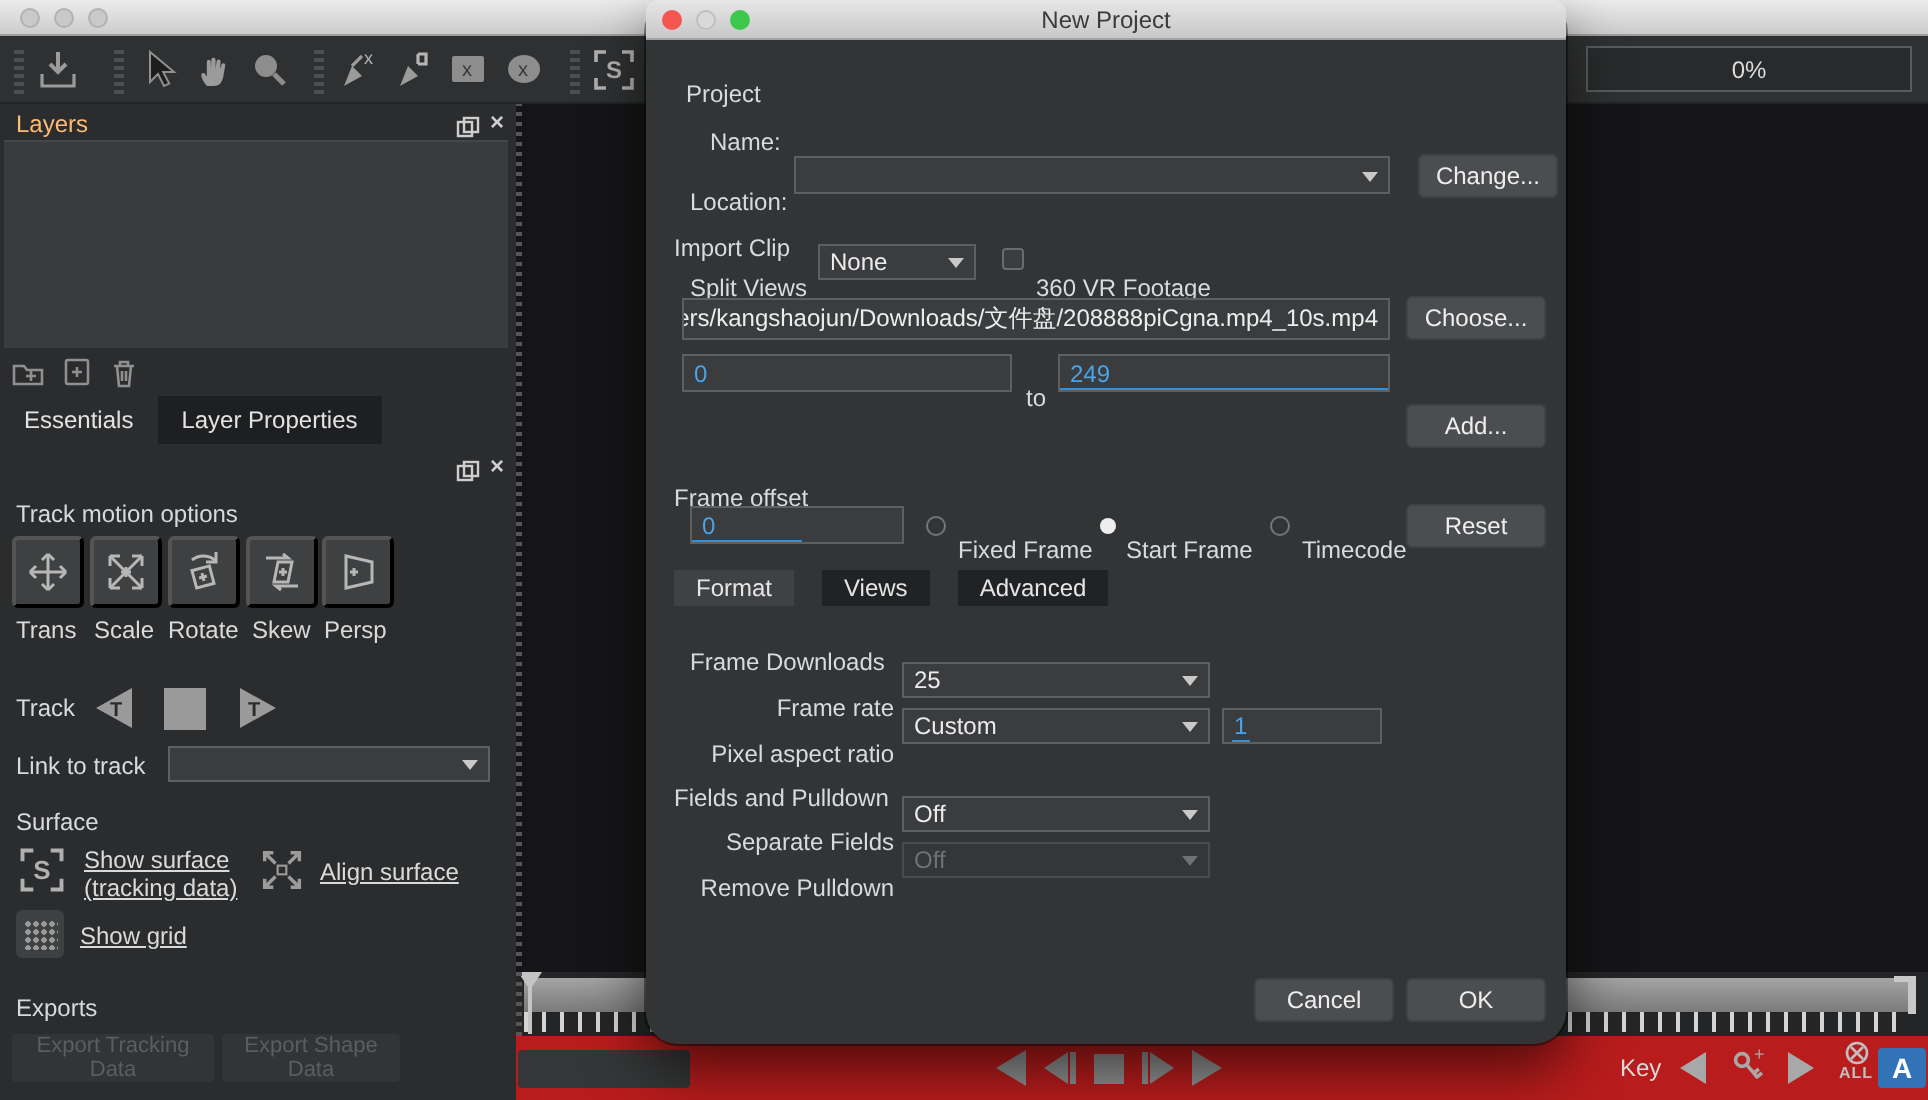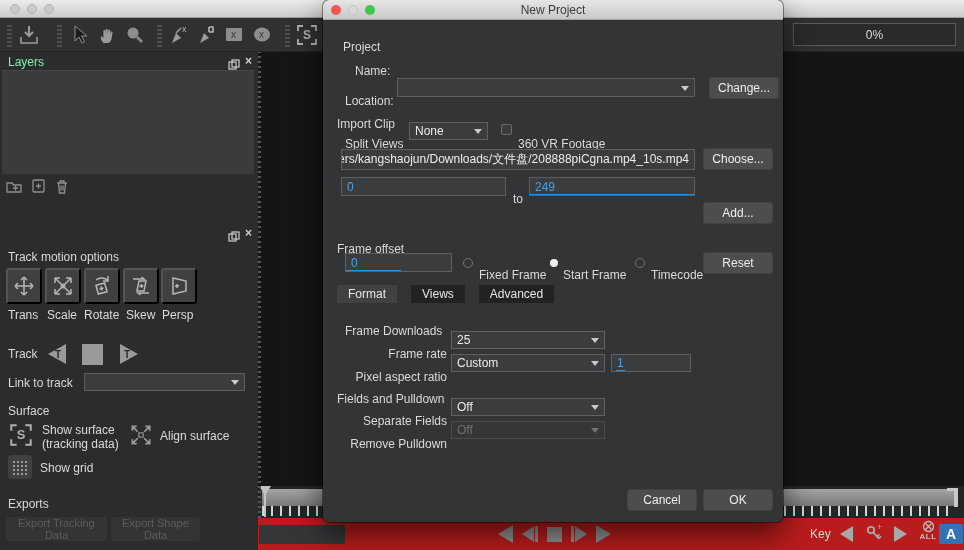--- a/index.html
+++ b/index.html
@@ -50,46 +50,46 @@
   .keyadd{position:absolute;left:606px;top:4px;}
   .allclear{position:absolute;left:659px;top:2px;width:22px;height:28px;display:flex;flex-direction:column;align-items:center;}
   .allclear .txt{font-size:8px;font-weight:bold;color:#bfbfbf;letter-spacing:.5px;margin-top:-1px;}
   .autokey{position:absolute;left:681px;top:6px;width:24px;height:20px;background:#3273b8;border-radius:2px;
     color:#fff;font-weight:bold;font-size:14px;display:flex;align-items:center;justify-content:center;}
   
   .left-panel{position:absolute;left:0;top:52px;width:258px;height:498px;background:#2b2c2e;}
   .splitter{position:absolute;left:258px;top:52px;width:3px;height:466px;
     background:repeating-linear-gradient(0deg,#555657 0 2px,transparent 2px 5px);}
   .phead{position:absolute;left:0;width:258px;height:16px;}
-  .phead .t{position:absolute;left:8px;top:1px;font-size:12px;color:#86efac;}
+  .phead .t{position:absolute;left:8px;top:1px;font-size:12px;color:#fdba74;}
   .float-ico{position:absolute;top:2px;}
   .close-x{position:absolute;top:0px;font-size:12px;font-weight:bold;color:#cfcfcf;line-height:14px;}
   .layers-list{position:absolute;left:2px;top:18px;width:252px;height:104px;background:#3a3b3c;border-top:1px solid #454647;}
   .mini-btn{position:absolute;top:126px;width:20px;height:16px;display:flex;align-items:center;justify-content:center;}
   .ptabs{position:absolute;left:0;top:146px;width:258px;height:24px;background:#2b2c2e;display:flex;}
   .ptab{height:24px;padding:0 12px;font-size:12px;color:#e3e3e3;display:flex;align-items:center;}
   .ptab.on{background:#2b2c2e;}
   .ptab.off{background:#1e1f21;}
   .sec-label{position:absolute;font-size:12px;color:#d8d9da;}
   .motion-btn{position:absolute;top:216px;width:36px;height:36px;background:#3e4041;border-radius:3px;
     display:flex;align-items:center;justify-content:center;}
   .motion-lbl{position:absolute;top:256px;font-size:12px;color:#dadada;}
   .trk-btn{position:absolute;display:flex;align-items:center;justify-content:center;background:transparent;border:none;}
   .trk-stop{position:absolute;left:82px;top:292px;width:21px;height:21px;background:#9a9a9b;}
   .combo,.dcombo{background:#3a3c3e;border:1px solid #5d5f61;display:flex;align-items:center;
     font-size:12px;color:#ebebec;padding:0 5px;position:absolute;}
   .arrow{position:absolute;right:5px;top:50%;margin-top:-2px;width:0;height:0;
     border-left:4px solid transparent;border-right:4px solid transparent;border-top:5px solid #c9c9c9;}
   .arrow.dim{border-top-color:#6f7173;}
-  .surf-txt{position:absolute;font-size:12px;color:#dadada;line-height:14px;}
+  .surf-txt{position:absolute;font-size:12px;color:#dadada;line-height:14px;text-decoration:underline;}
   .exp-btn{position:absolute;top:465px;height:24px;background:#333436;border-radius:2px;border:none;
     color:#5b5d5f;font-size:11px;display:flex;align-items:center;justify-content:center;}
   .gridpat{background-image:radial-gradient(#9a9a9a 1.3px,transparent 1.5px);background-size:4px 4px;}
   
-  .dialog{position:absolute;left:323px;top:0;width:460px;height:522px;z-index:10;border-radius:6px;
+  .dialog{position:absolute;left:323px;top:0;width:460px;height:522px;z-index:10;border-radius:16px;
     background:#323436;box-shadow:0 12px 30px rgba(0,0,0,.6),0 0 0 1px rgba(0,0,0,.4);}
   .dlg-titlebar{position:absolute;left:0;top:0;width:460px;height:20px;border-radius:6px 6px 0 0;
     background:linear-gradient(180deg,#e6e6e6,#c8c8c8);border-bottom:1px solid #a2a2a2;}
   .dlg-title{position:absolute;left:0;top:3px;width:460px;text-align:center;font-size:12px;color:#3b3b3b;}
   .dtl{position:absolute;top:5px;width:10px;height:10px;border-radius:50%;}
   .dlbl{position:absolute;font-size:12px;color:#d9dadb;white-space:nowrap;margin-top:12px;}
   .dlbl.r{text-align:right;}
   .dfld{position:absolute;background:#3a3c3e;border:1px solid #5d5f61;font-size:12px;color:#eceded;
     display:flex;align-items:center;padding:0 5px;overflow:hidden;white-space:nowrap;}
   .blue{color:#4aa3e8;}
@@ -281,20 +281,24 @@
     </span>
     <span class="mini-btn" style="left:52px">
       <svg width="14" height="15" viewBox="0 0 14 15">
           <g fill="none" stroke="#8f8f8f" stroke-width="1.3">
             <path d="M2 4h10M5 4V2h4v2"></path>
             <path d="M3.5 4l1 10h5l1-10"></path>
             <path d="M6 6.5v5M8 6.5v5"></path>
           </g>
         </svg>
     </span>
+    <div class="ptabs">
+      <div class="ptab on">Essentials</div>
+      <div class="ptab off">Layer Properties</div>
+    </div>
     <div class="phead" style="top:174px">
       <span class="float-ico" style="left:228px">
         <svg width="12" height="11" viewBox="0 0 12 11">
             <g fill="none" stroke="#cfcfcf" stroke-width="1.2">
               <rect x="1" y="3" width="7" height="7"></rect>
               <rect x="4" y="1" width="7" height="7"></rect>
             </g>
           </svg>
       </span>
       <span class="close-x" style="left:245px">×</span>

